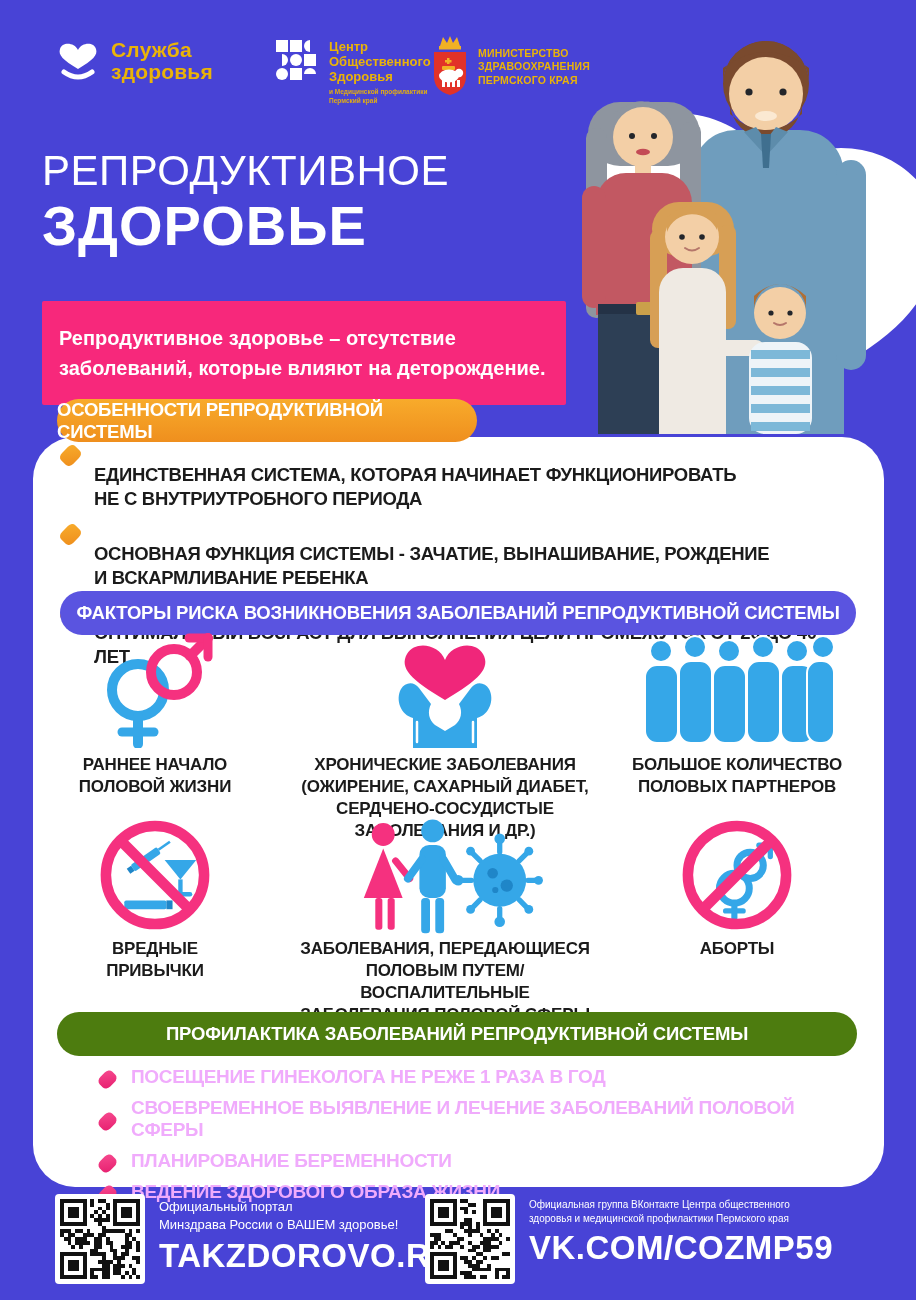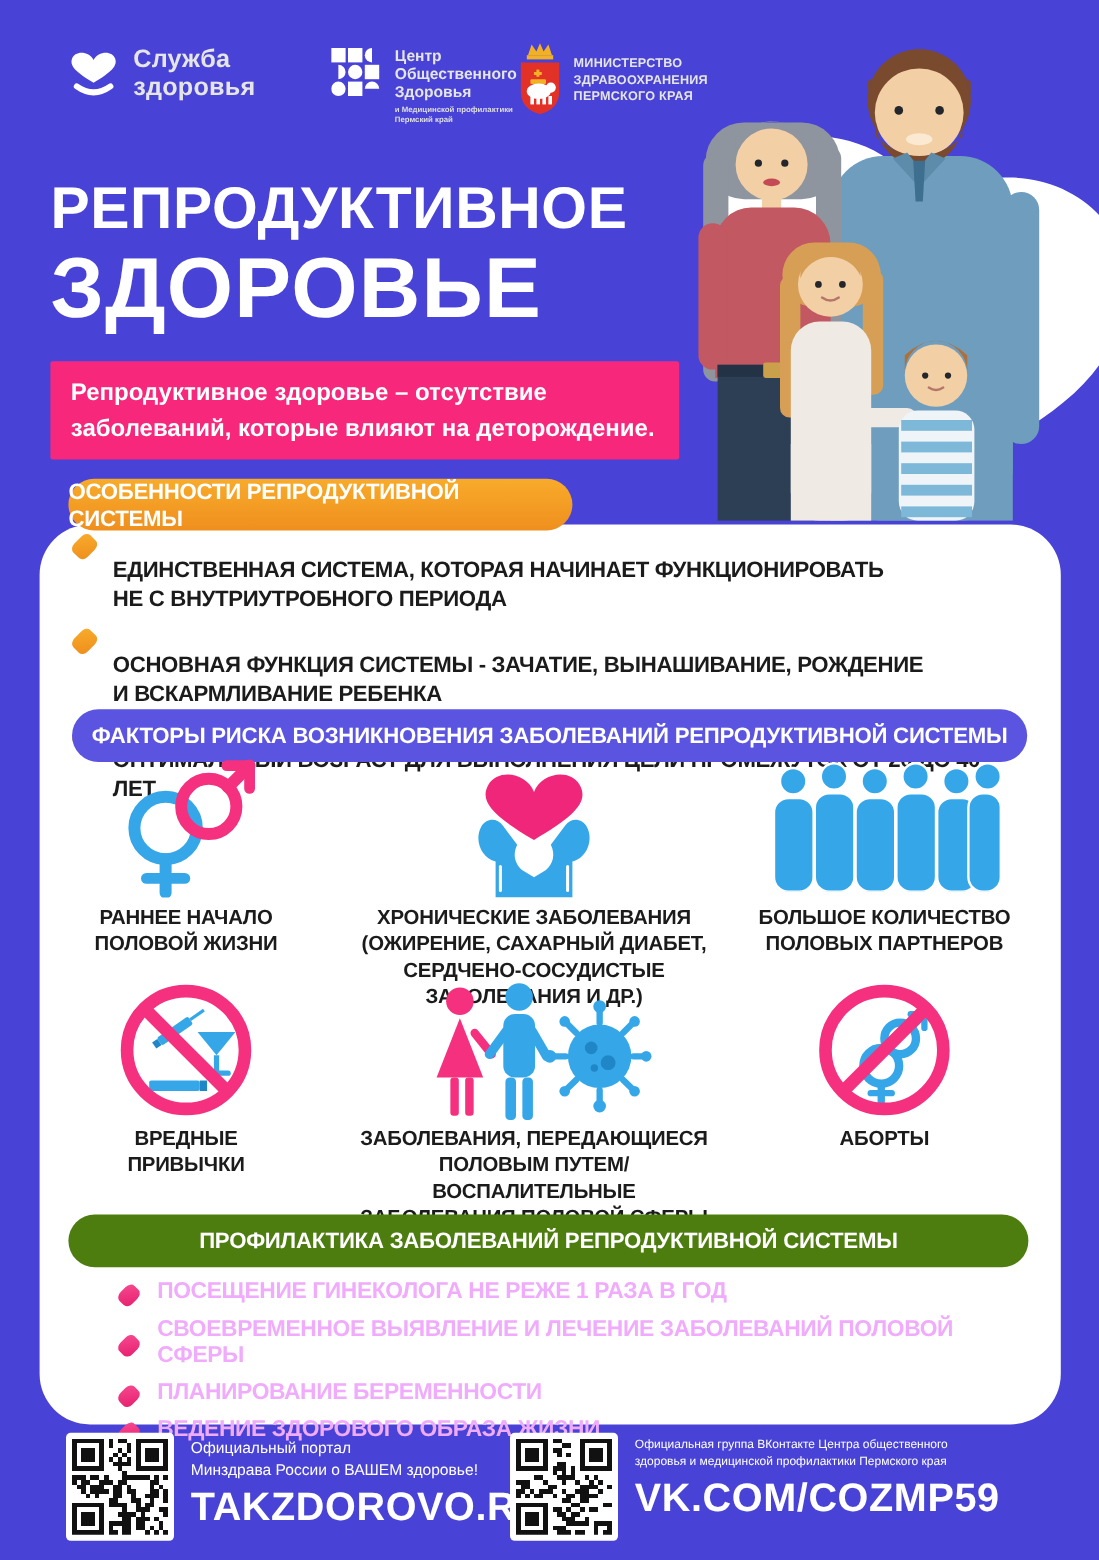--- a/index.html
+++ b/index.html
@@ -1,40 +1,40 @@
 <!DOCTYPE html>
 <html><head>
 <meta charset="utf-8">
 <style>
   html,body{margin:0;padding:0;}
   body{font-family:"Liberation Sans","DejaVu Sans",sans-serif;}
   .poster{position:relative;width:916px;height:1300px;background:#4843d6;overflow:hidden;}
   .pre{white-space:pre-line;}
 
   
-  .hdr{position:absolute;display:flex;align-items:flex-start;color:#e5e5e5;}
+  .hdr{position:absolute;display:flex;align-items:flex-start;color:#eab308;}
   .service-logo{left:55px;top:36px;gap:10px;align-items:center;}
   .service-logo .txt{font-size:21px;font-weight:800;line-height:1.05;letter-spacing:.2px;}
   .center-logo{left:276px;top:40px;gap:9px;}
   .center-logo .txt{font-size:13px;font-weight:800;line-height:1.15;}
   .center-logo .sub{font-size:6.5px;font-weight:700;line-height:1.35;margin-top:3px;opacity:.95;}
   .ministry-logo{left:430px;top:34px;gap:8px;align-items:center;}
   .ministry-logo .txt{font-size:10.5px;font-weight:800;line-height:1.3;letter-spacing:.2px;}
 
   
   .family{position:absolute;left:540px;top:10px;width:376px;height:424px;}
 
   
   .title{position:absolute;left:42px;top:150px;color:#fff;z-index:3;}
-  .title .l1{font-size:49px;font-weight:700;letter-spacing:.5px;line-height:1;}
-  .title .l2{font-size:71px;font-weight:800;letter-spacing:1px;line-height:1;margin-top:6px;}
+  .title .l1{font-size:42px;font-weight:400;letter-spacing:.5px;line-height:1;}
+  .title .l2{font-size:56px;font-weight:800;letter-spacing:1px;line-height:1;margin-top:6px;}
 
   
   .definition{position:absolute;left:42px;top:301px;width:490px;background:#f7287b;color:#fff;
-    padding:11px 17px;font-size:20px;font-weight:600;line-height:1.5;z-index:3;border-radius:2px;}
+    padding:22px 17px;font-size:20px;font-weight:600;line-height:1.5;z-index:3;border-radius:2px;}
 
   
   .card{position:absolute;left:33px;top:437px;width:851px;height:750px;background:#fff;border-radius:42px;z-index:2;}
 
   .badge-orange{position:absolute;left:57px;top:399px;width:420px;height:43px;border-radius:22px;
     background:linear-gradient(180deg,#f8ab2b,#ef8f1e);color:#fff;display:flex;align-items:center;justify-content:center;
     font-size:18.5px;font-weight:800;letter-spacing:-.2px;z-index:4;}
 
   .features{position:absolute;left:62px;top:443px;width:792px;display:flex;flex-direction:column;gap:11px;z-index:3;}
   .f-item{display:flex;align-items:flex-start;gap:15px;}

